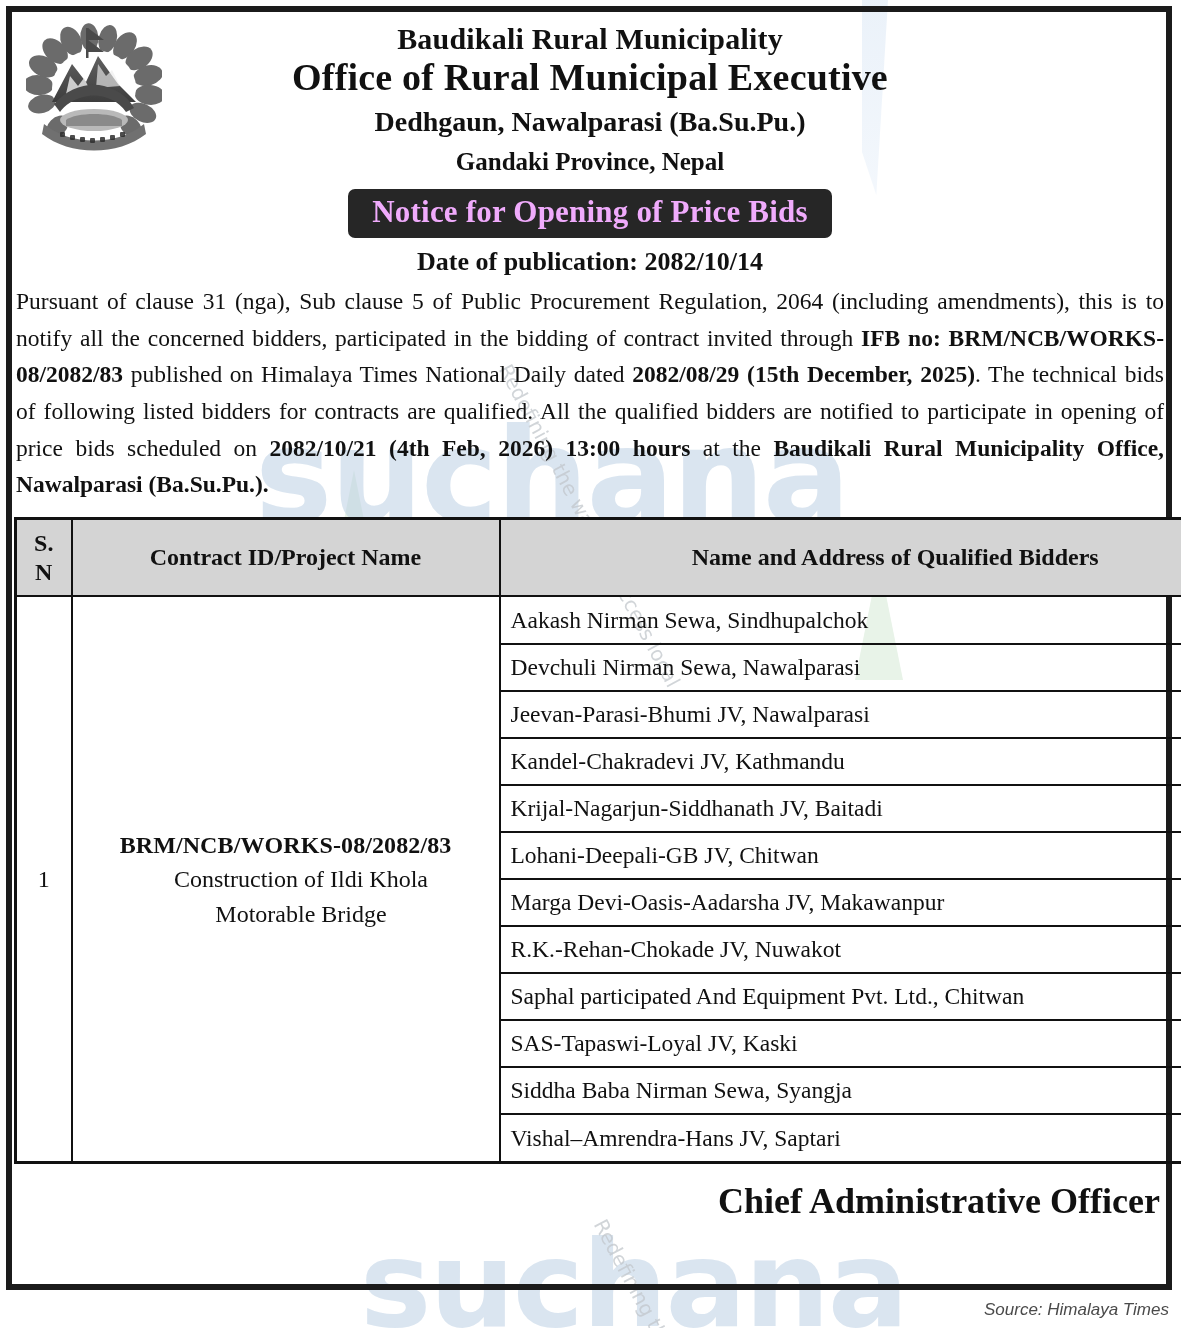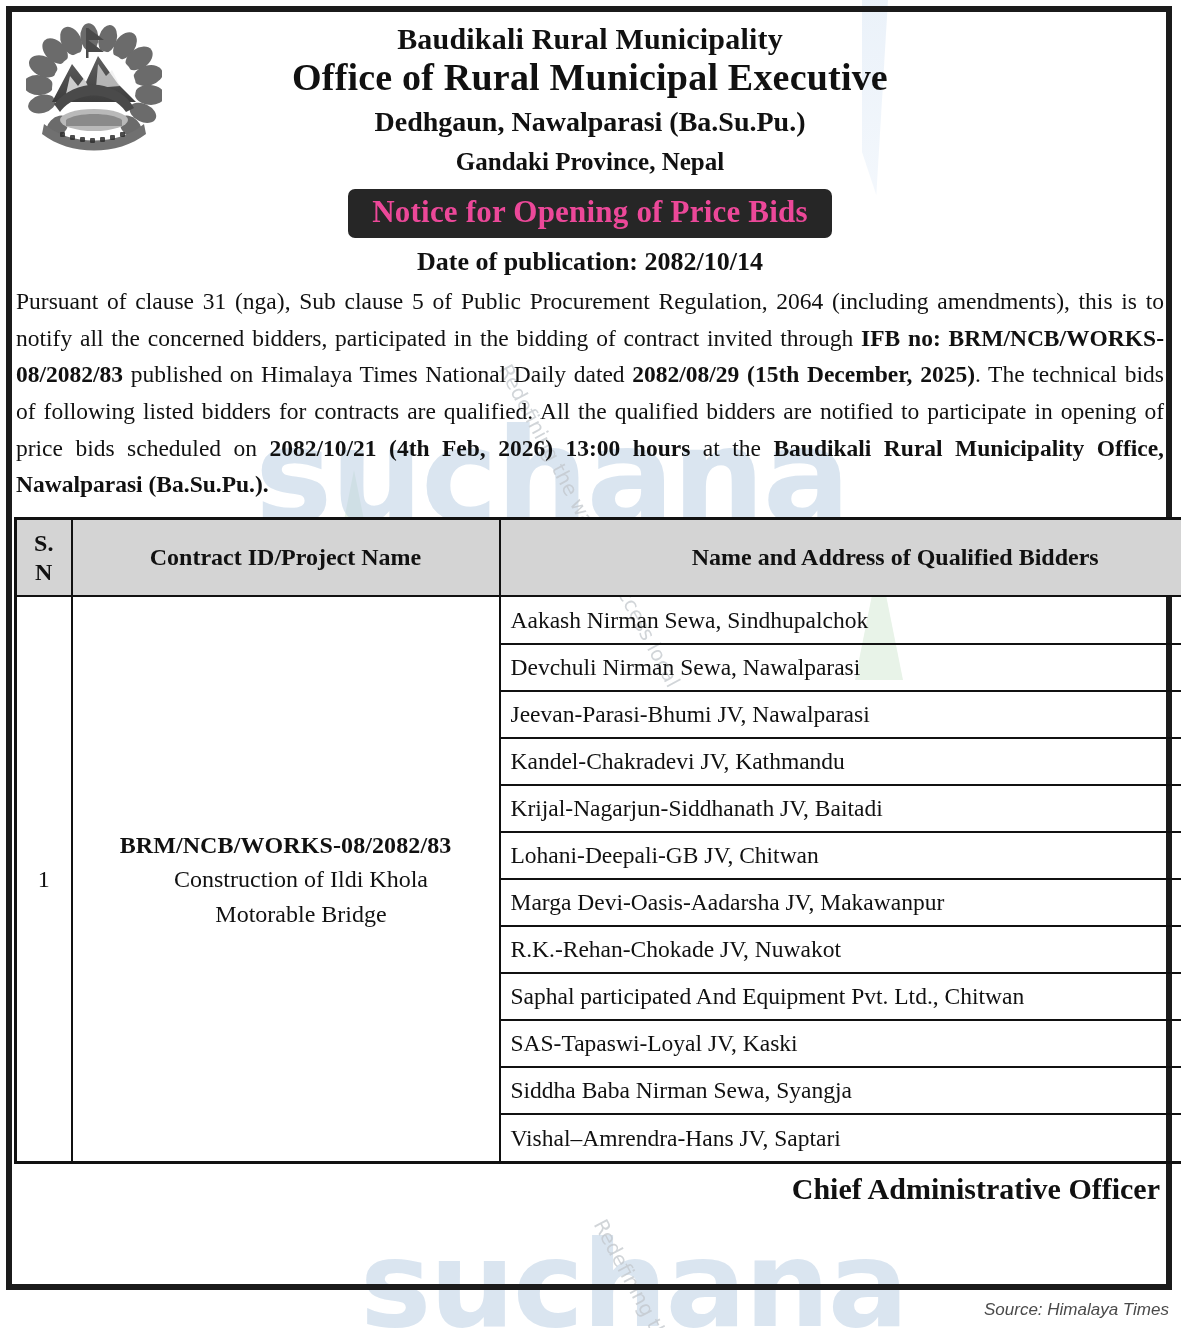--- a/index.html
+++ b/index.html
@@ -131,21 +131,21 @@
   }
 
   .notice-banner-wrap {
     margin-top: 11px;
     display: flex;
     justify-content: center;
   }
   .notice-banner {
     display: inline-block;
     background: #262626;
-    color: #ec4899;
+    color: #f0abfc;
     font-size: 31px;
     font-weight: 700;
     padding: 5px 24px 8px 24px;
     border-radius: 7px;
     letter-spacing: .2px;
   }
 
   .pub-date {
     margin-top: 9px;
     font-size: 26px;
@@ -221,23 +221,23 @@
     padding: 0 10px;
     text-align: left;
     white-space: nowrap;
   }
   .inner-table tr:last-child td { border-bottom: 0; }
 
   .bidder-host { padding: 0 !important; }
 
   
   .signature {
-    margin-top: 8px;
+    margin-top: 16px;
     text-align: right;
-    font-size: 30px;
+    font-size: 36px;
     font-weight: 700;
     padding-right: 6px;
   }
 
   
   .source {
     position: absolute;
     right: 12px;
     top: 1300px;
     font-family: "Liberation Sans", "DejaVu Sans", sans-serif;

